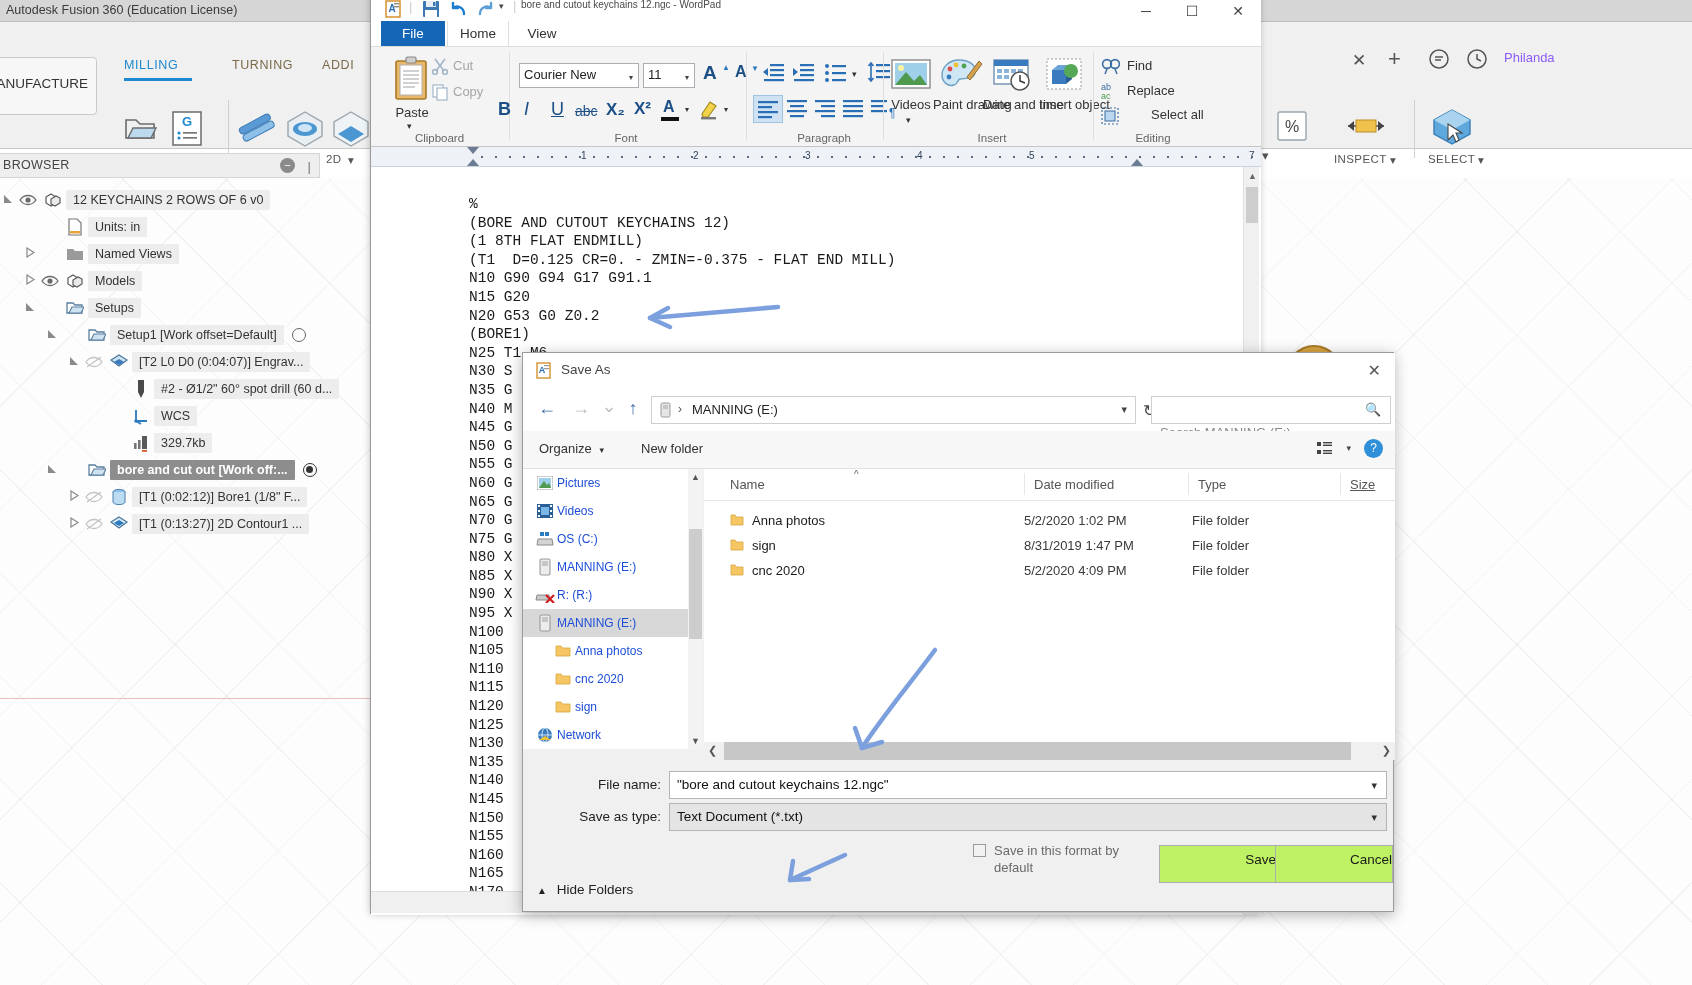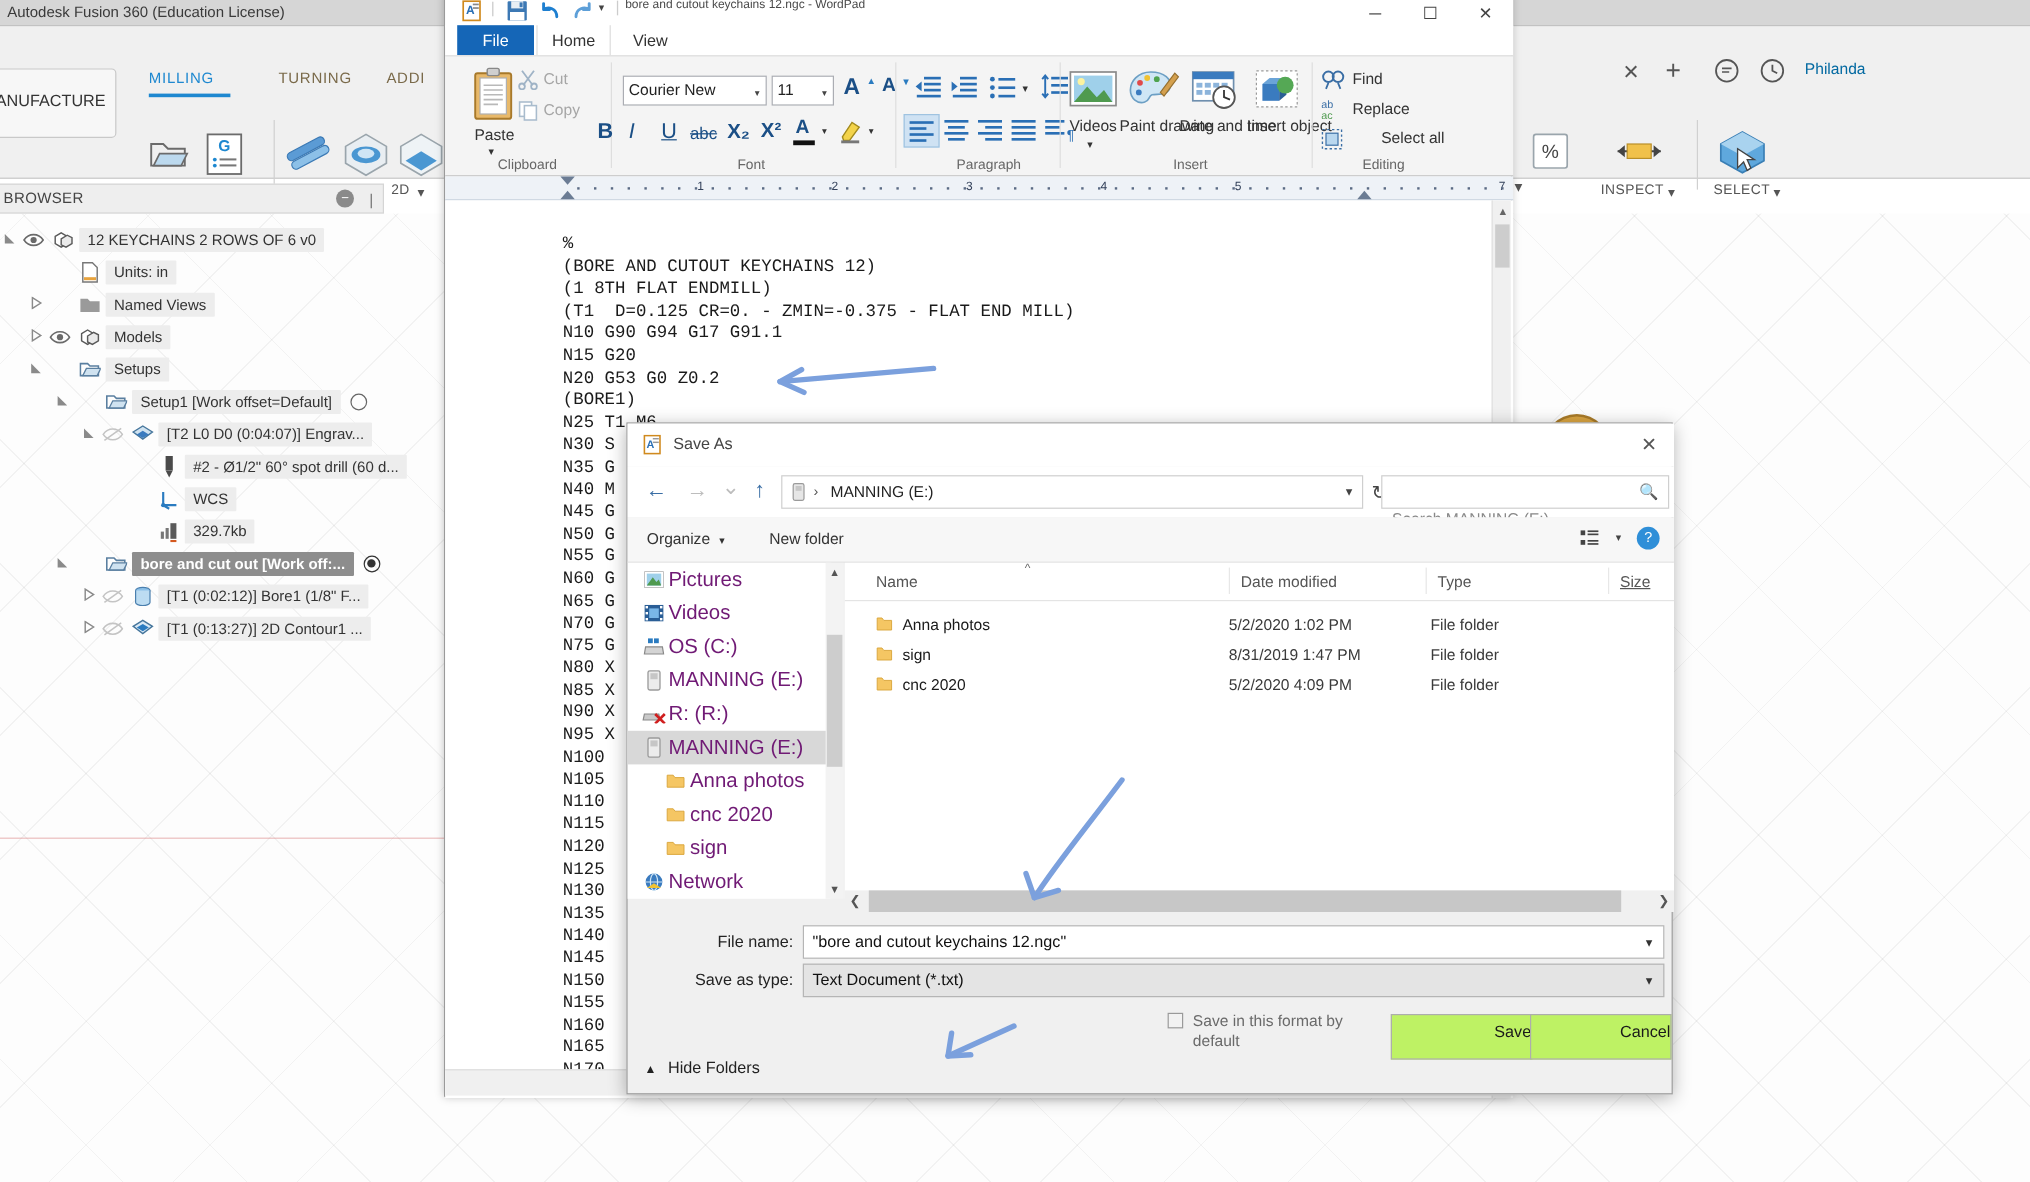--- a/index.html
+++ b/index.html
@@ -20,21 +20,21 @@
     background:#d6d6d6; border-bottom:1px solid #bdbdbd;
   }
   .f-title-text {
     position:absolute; left:6px; top:3px; font-size:12.5px; color:#3a3a3a;
     white-space:nowrap;
   }
   .f-tab-x { position:absolute; left:1352px; top:28px; font-size:17px; color:#555; cursor:default; }
   .f-tab-plus { position:absolute; left:1388px; top:24px; font-size:22px; color:#555; font-weight:300;}
   .f-ico-a { position:absolute; left:1428px; top:26px; width:22px; height:22px; }
   .f-ico-b { position:absolute; left:1466px; top:26px; width:22px; height:22px; }
-  .f-user { position:absolute; left:1504px; top:28px; font-size:13px; color:#0369a1; white-space:nowrap; }
+  .f-user { position:absolute; left:1504px; top:28px; font-size:13px; color:#8b5cf6; white-space:nowrap; }
 
   
   .f-toolbar {
     position:absolute; left:0; top:22px; width:1692px; height:127px;
     background:#f0f0f0; border-bottom:1px solid #c8c8c8;
   }
   .f-manufacture {
     position:absolute; left:-58px; top:35px; width:155px; height:58px;
     border:1px solid #c9c9c9; border-radius:4px; background:#f7f7f7;
   }
@@ -211,21 +211,21 @@
   .sa-dlghelp { position:absolute; right:12px; top:8px; width:19px; height:19px;
     border-radius:50%; background:#2f8fd8; color:#fff; font-size:12px;
     text-align:center; line-height:19px;}
 
   .sa-left {
     position:absolute; left:0; top:116px; width:170px; height:280px;
     background:#fff; border-right:1px solid #e6e6e6; overflow:hidden;
   }
   .nav-item {
     position:relative; height:28px; display:flex; align-items:center;
-    font-size:17px; color:#701a75; white-space:nowrap;
+    font-size:12px; color:#1d4ed8; white-space:nowrap;
   }
   .nav-item.sel { background:#d8d8d8; }
   .nav-item .ni-ico { width:24px; flex:0 0 24px; display:flex; justify-content:center; align-items:center;}
   .sa-leftscroll {
     position:absolute; left:165px; top:116px; width:15px; height:280px; background:#f3f3f3;
   }
   .sa-leftscroll .up { position:absolute; left:3px; top:3px; font-size:9px; color:#555;}
   .sa-leftscroll .dn { position:absolute; left:3px; bottom:3px; font-size:9px; color:#555;}
   .sa-leftscroll .thumb { position:absolute; left:1px; top:60px; width:13px; height:110px; background:#cdcdcd;}
 

